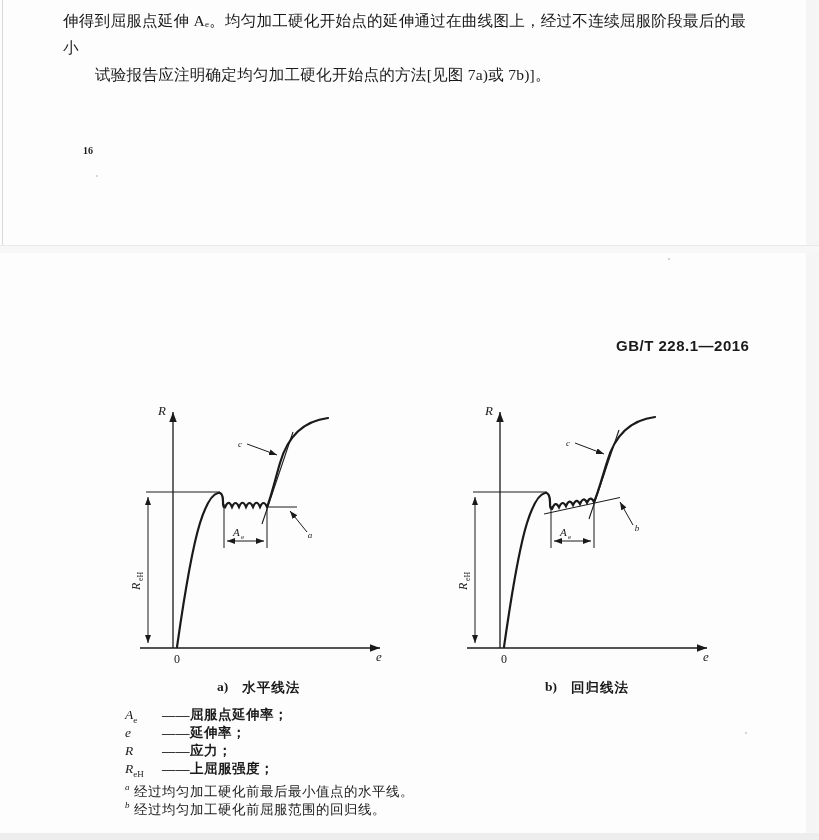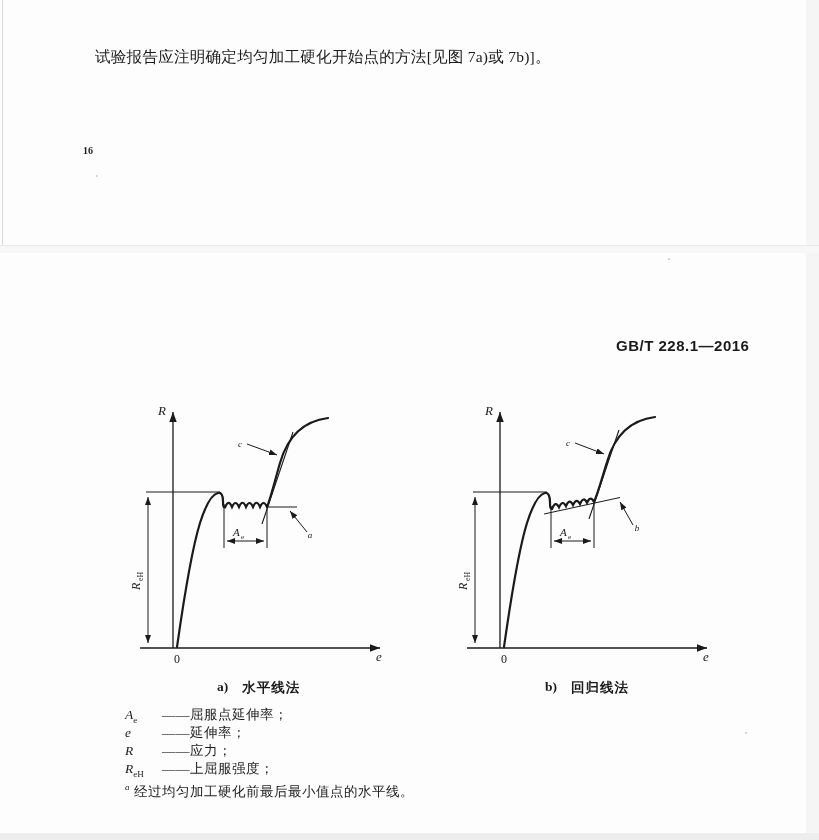--- a/index.html
+++ b/index.html
@@ -10,21 +10,21 @@
   }
   .scan-seam{position:absolute;left:0;top:245px;width:819px;height:7px;
     background:#f7f7f7;border-top:1px solid #e9e9e9;}
   .edge-right{position:absolute;right:0;top:0;width:13px;height:840px;background:#f5f5f5;}
   .edge-bottom{position:absolute;left:0;top:833px;width:819px;height:7px;background:#ededed;}
   .edge-left-line{position:absolute;left:2px;top:0;width:1px;height:245px;background:#d9d9d9;}
   .speck{position:absolute;width:2px;height:2px;background:#c9c9c9;border-radius:50%;}
 
   .body-text{position:absolute;left:63px;top:7px;width:692px;
     font-size:15.6px;line-height:27px;letter-spacing:0.2px;}
-  .body-text .indent{padding-left:32px;margin-top:36px;}
+  .body-text .indent{padding-left:32px;}
 
   .page-number{position:absolute;left:83px;top:145px;font-size:10px;font-weight:bold;}
 
   .standard-code{position:absolute;left:616px;top:337px;font-size:15px;font-weight:bold;
     font-family:"Liberation Sans","DejaVu Sans",sans-serif;letter-spacing:0.5px;}
 
   .chart{position:absolute;width:300px;height:300px;}
   .chart-a{left:120px;top:385px;}
   .chart-b{left:447px;top:385px;}
   svg text{fill:#1a1a1a;}
@@ -32,36 +32,37 @@
   .caption{position:absolute;top:679px;font-size:13.5px;font-weight:bold;display:flex;gap:14px;}
   .caption-a{left:217px;}
   .caption-b{left:545px;}
   .caption .cap-title{letter-spacing:1px;}
 
   .legend{position:absolute;left:125px;top:706px;font-size:13.5px;}
   .legend .heading{margin-bottom:4px;letter-spacing:1px;}
   .legend .row{display:flex;height:18px;line-height:18px;align-items:baseline;}
   .legend .sym{display:inline-block;width:37px;font-style:italic;}
   .legend .sym sub{font-style:normal;font-size:9px;}
-  .legend .desc{letter-spacing:0.5px;}
+  .legend .desc{letter-spacing:0.5px;font-weight:bold;}
   .legend .foot{height:18px;line-height:18px;letter-spacing:0.5px;}
   .legend .foot sup{font-size:9px;font-style:italic;margin-right:4px;}
 </style>
 </head>
 <body>
 
 <div class="edge-right"></div>
 <div class="edge-bottom"></div>
 <div class="edge-left-line"></div>
 <div class="scan-seam"></div>
 <div class="speck" style="left:668px;top:258px;"></div>
 <div class="speck" style="left:96px;top:175px;"></div>
 <div class="speck" style="left:745px;top:732px;"></div>
 
 <div class="body-text">
+  <div>伸得到屈服点延伸 Aₑ。均匀加工硬化开始点的延伸通过在曲线图上，经过不连续屈服阶段最后的最小</div>
   <div class="indent">试验报告应注明确定均匀加工硬化开始点的方法[见图 7a)或 7b)]。</div>
 </div>
 
 <div class="page-number">16</div>
 
 <div class="standard-code">GB/T 228.1—2016</div>
 
 <svg class="chart chart-a" viewBox="0 0 300 300">
   <defs>
     <marker id="ahA" markerWidth="9" markerHeight="7" refX="8" refY="3" orient="auto">
@@ -164,13 +165,16 @@
     <span class="desc">——应力；</span>
   </div>
   <div class="row">
     <span class="sym"><i>R</i><sub>eH</sub></span>
     <span class="desc">——上屈服强度；</span>
   </div>
 
   <div class="foot">
     <sup>a</sup><span>经过均匀加工硬化前最后最小值点的水平线。</span>
   </div>
+  <div class="foot">
+    <sup>b</sup><span>经过均匀加工硬化前屈服范围的回归线。</span>
+  </div>
 </div>
 
 </body></html>

